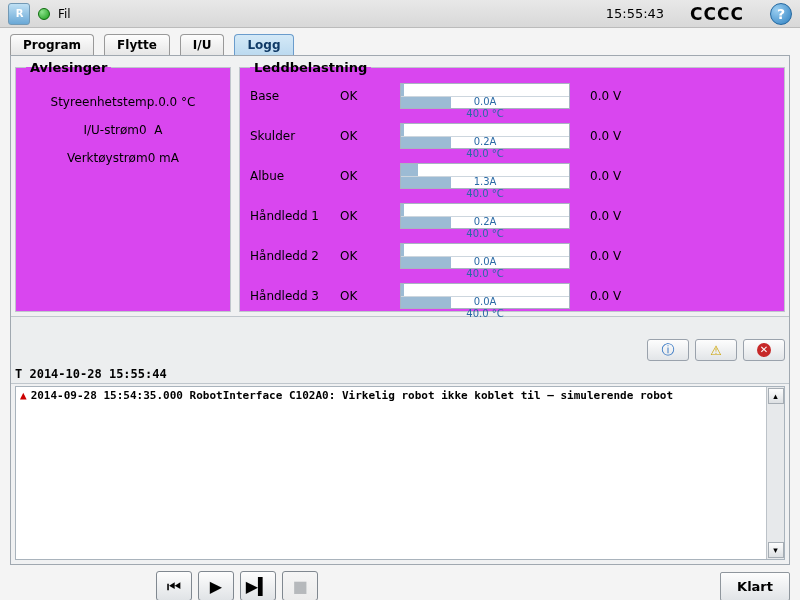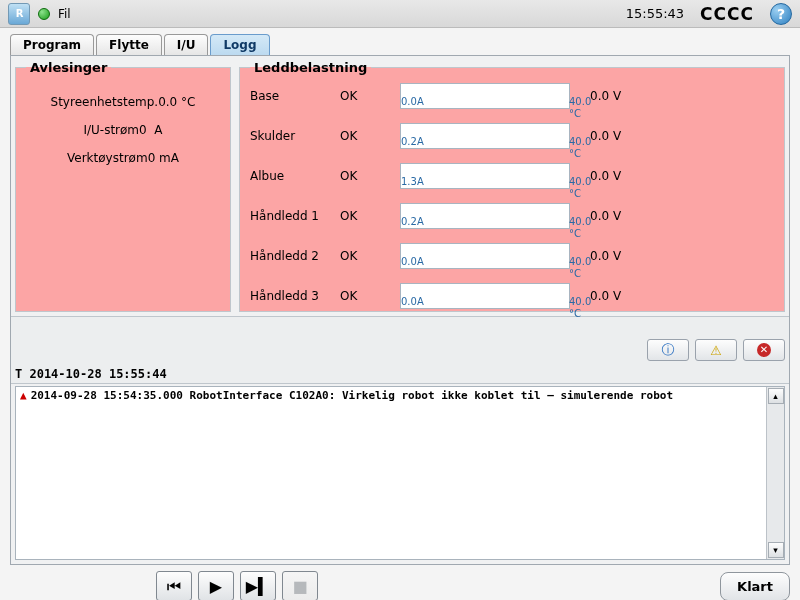--- a/index.html
+++ b/index.html
@@ -27,31 +27,31 @@
     background: linear-gradient(#bfe0f4,#6aa8d6);
     border: 1px solid #7299b5;
     border-radius: 3px;
     display:flex;align-items:center;justify-content:center;
     font-weight:bold;font-size:10px;color:#fff;
     letter-spacing:-1px;
   }
   .dot-green { width:12px;height:12px;border-radius:50%;background:radial-gradient(circle at 30% 30%,#8de28d,#1a9c1a);border:1px solid #0c6c0c; }
   .topbar .spacer { flex:1; }
   .clock { font-size:13px; }
-  .cccc { font-weight:bold;font-size:17px;letter-spacing:1px;margin:0 8px; }
+  .cccc { font-weight:bold;font-size:17px;letter-spacing:1px;margin:0 18px; }
   .help-icon {
     width:22px;height:22px;border-radius:50%;
     background:radial-gradient(circle at 30% 30%,#9cd0f2,#2d7fc0);
     color:#fff;font-weight:bold;display:flex;align-items:center;justify-content:center;
     border:1px solid #2468a0;font-size:14px;
   }
   .tabstrip {
     display:flex;align-items:flex-end;
     padding: 6px 10px 0 10px;
-    gap:0;
+    gap:8px;
   }
   .tab {
     padding:3px 12px;
     border:1px solid #999;
     border-bottom:none;
     background:linear-gradient(#fdfdfd,#e6e6e6);
     font-weight:bold;
     font-size:12px;
     border-top-left-radius:4px;border-top-right-radius:4px;
     margin-right:2px;
@@ -68,32 +68,32 @@
     background:#f0f1f2;
     height:510px;
     border-top-left-radius:0;
     display:flex;flex-direction:column;
   }
   .toprow { display:flex; }
   fieldset.panel {
     border:1px solid #bfc6cc;
     margin:4px;
     padding:6px 10px 2px 10px;
-    background:#fca5a5;
+    background:#d946ef;
   }
   fieldset.panel legend { font-weight:bold; font-size:13px; padding:0 4px; }
   .readings { width:216px; }
   .read-row { display:flex;justify-content:center;align-items:center;margin:14px 0; }
   .read-row .lbl { }
   .read-row .val { white-space:pre; font-family:inherit; }
   .joints { flex:1; }
   .joint-grid { display:grid; grid-template-columns:90px 60px 190px 50px; row-gap:14px; align-items:center; margin-top:2px; }
   .bar-wrap {
     width:170px;height:26px;border:1px solid #a8b4c0;background:#fff;
-    display:flex;flex-direction:row;justify-content:space-between;
+    display:flex;flex-direction:column;justify-content:space-between;
     position:relative;
   }
   .bar-half { height:12px;position:relative; }
   .bar-fill { height:100%;background:#9cbbd4; }
   .bar-half + .bar-half { border-top:1px solid #cdd6de; }
   .bar-txt {
     position:absolute;left:0;right:0;text-align:center;font-size:10px;color:#2a6aa5;
     line-height:12px;
   }
   .midbar {
@@ -133,21 +133,21 @@
     height:42px;display:flex;align-items:center;padding:0 10px;gap:6px;
   }
   .play-btn {
     width:36px;height:30px;border:1px solid #808890;border-radius:3px;
     background:linear-gradient(#fdfdfd,#e0e3e6);
     display:flex;align-items:center;justify-content:center;
     font-size:16px;cursor:pointer;
   }
   .play-btn.disabled { color:#b6b9bc;background:linear-gradient(#f5f5f5,#ececec);cursor:default;}
   .btn {
-    padding:6px 16px;border:1px solid #8f969d;border-radius:8px;
+    padding:6px 16px;border:1px solid #8f969d;border-radius:2px;
     background:linear-gradient(#fdfdfd,#e1e4e7);font-weight:bold;font-size:13px;cursor:pointer;
   }
 </style>
 </head>
 <body>
 
 <div class="topbar">
   <div class="ur-logo">R</div>
   <div class="dot-green"></div>
   <div>Fil</div>

